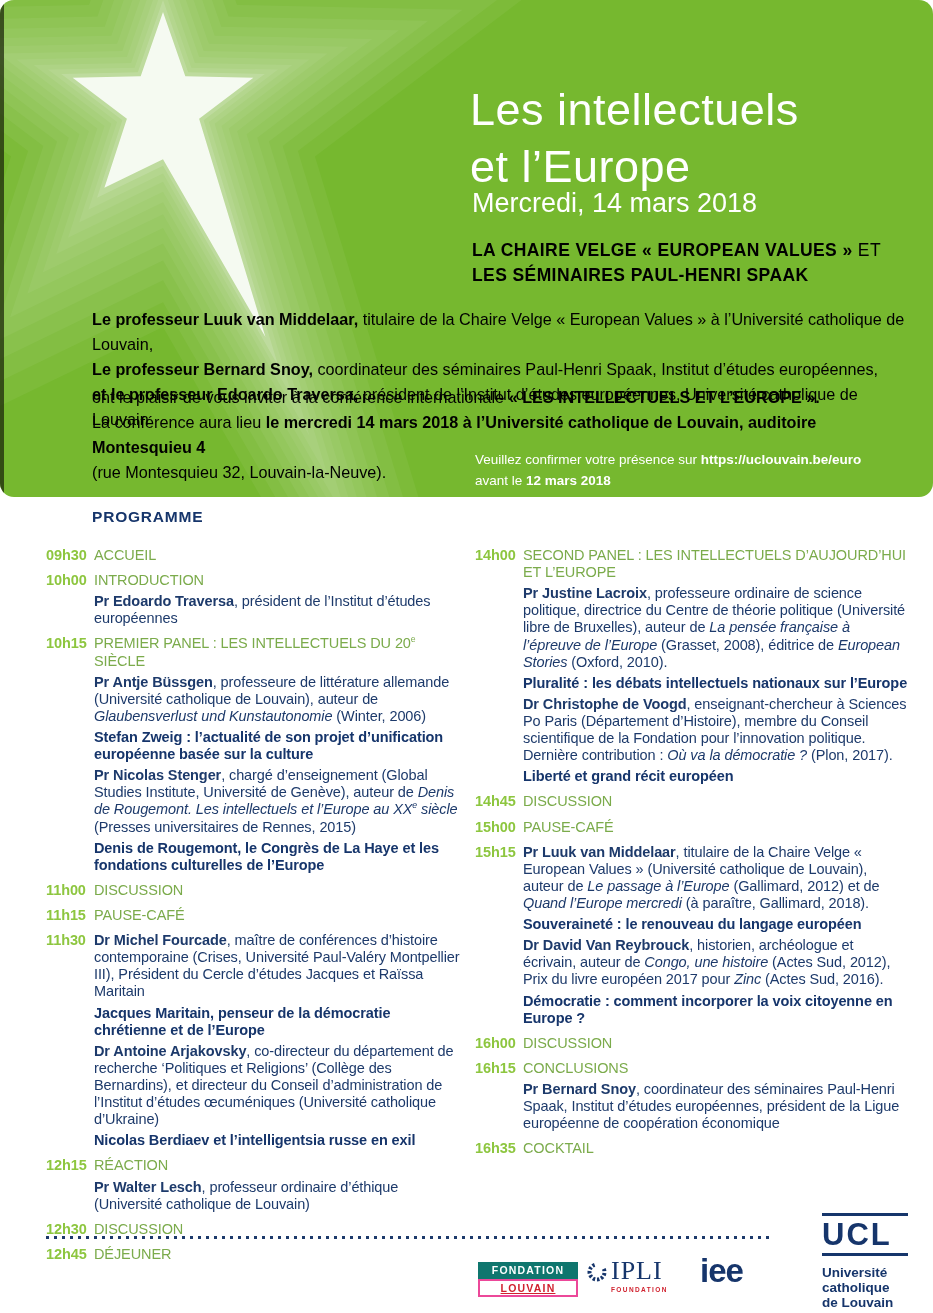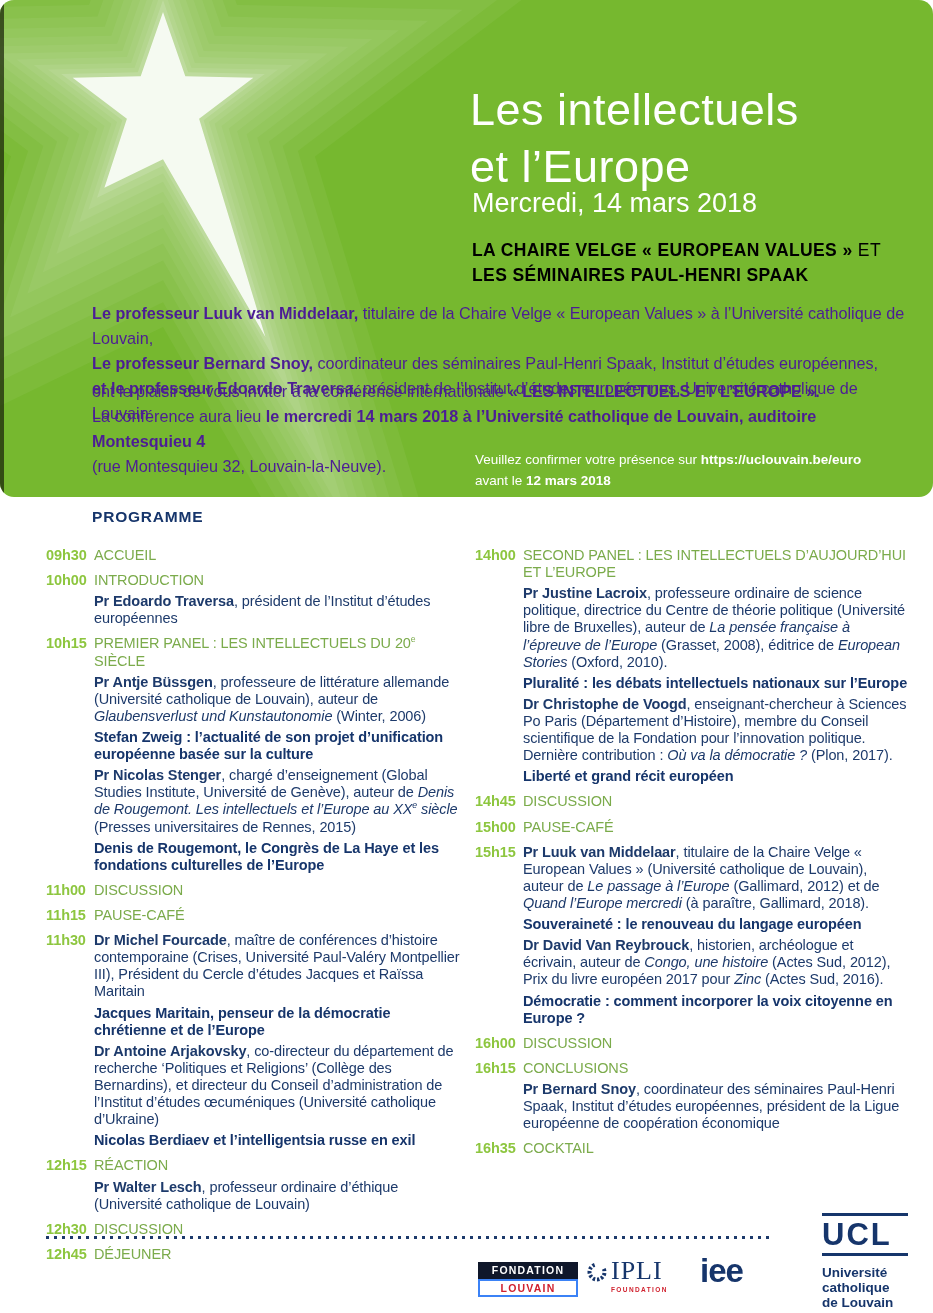--- a/index.html
+++ b/index.html
@@ -8,21 +8,21 @@
     font-family:"Liberation Sans", sans-serif;overflow:hidden;
   }
   
   .hero{position:absolute;top:0;left:0;width:933px;height:497px;background:#76b82f;overflow:hidden;border-radius:14px;}
   .hero svg{position:absolute;top:0;left:0;}
   .edge-shadow{position:absolute;top:0;left:0;width:4px;height:497px;background:rgba(25,35,10,.72);}
   .hero-title{position:absolute;left:470px;top:52px;color:#ffffff;font-size:45px;font-weight:400;line-height:1.26;letter-spacing:.5px;}
   .hero-date{position:absolute;left:472px;top:180px;color:#ffffff;font-size:27px;font-weight:400;margin-top:8px;}
   .hero-sub{position:absolute;left:472px;top:238px;color:#000000;font-size:17.5px;font-weight:700;line-height:1.45;letter-spacing:.4px;}
   .hero-sub .reg{font-weight:400;}
-  .rich{color:#4c1d95;}
+  .rich{color:#000000;margin-top:6px;}
   .hero-intro{position:absolute;left:92px;top:301px;width:820px;font-size:16.2px;line-height:1.55;}
   .hero-invite{position:absolute;left:92px;top:379px;width:820px;font-size:16.2px;line-height:1.55;}
   .hero-confirm{position:absolute;left:475px;top:449px;color:#ffffff;font-size:13.5px;line-height:1.58;}
   .b{font-weight:700;}
   .i{font-style:italic;}
   sup{font-size:60%;line-height:0;vertical-align:super;}
   
   .program{position:absolute;top:497px;left:0;width:933px;padding:0;color:#1d3a6b;}
   .prog-heading{margin:11px 0 21px 92px;font-size:15.5px;font-weight:700;color:#16356b;letter-spacing:.8px;}
   .columns{display:flex;padding:0 25px 0 46px;}
@@ -33,22 +33,22 @@
   .entry .ebody{flex:1;}
   .sect{color:#7bab4b;}
   .blk{color:#1d3a6b;}
   .blk.talk{font-weight:700;color:#16356b;}
   .sect + .blk,.blk + .blk{margin-top:4px;}
   
   .dotted-rule{position:absolute;left:46px;top:1236px;width:726px;height:3px;
     background:repeating-linear-gradient(90deg,#1d3a6b 0 3px,transparent 3px 8px);}
   .logo-fondation{position:absolute;left:478px;top:1262px;width:100px;text-align:center;
     font-size:10.5px;font-weight:700;letter-spacing:1.2px;line-height:1;}
-  .fond-top{background:#0f172a;color:#ffffff;padding:3px 4px;}
-  .fond-bottom{border:2px solid #3b82f6;color:#d0212e;padding:2px 4px;}
+  .fond-top{background:#0f766e;color:#ffffff;padding:3px 4px;}
+  .fond-bottom{border:2px solid #ec4899;color:#d0212e;padding:2px 4px;text-decoration:underline;}
   .logo-ipli{position:absolute;left:586px;top:1258px;display:flex;align-items:flex-start;color:#16356b;}
   .ipli-mark{margin:3px 3px 0 0;}
   .ipli-text{font-family:"Liberation Serif", serif;font-size:26px;line-height:1;letter-spacing:1px;}
   .ipli-sub{font-size:6.5px;color:#d0212e;font-weight:700;letter-spacing:1.4px;margin-top:2px;}
   .logo-iee{position:absolute;left:700px;top:1254px;color:#16356b;font-size:33px;font-weight:900;letter-spacing:-1px;line-height:1;}
   .logo-ucl{position:absolute;left:822px;top:1213px;width:86px;color:#16356b;}
   .ucl-rule{height:2.5px;background:#16356b;}
   .ucl-acronym{font-size:31px;font-weight:700;letter-spacing:2px;line-height:1.15;padding:1px 0 1px;}
   .ucl-lines{font-size:13.5px;font-weight:700;line-height:1.12;padding:9px 0 4px;}
 </style>

